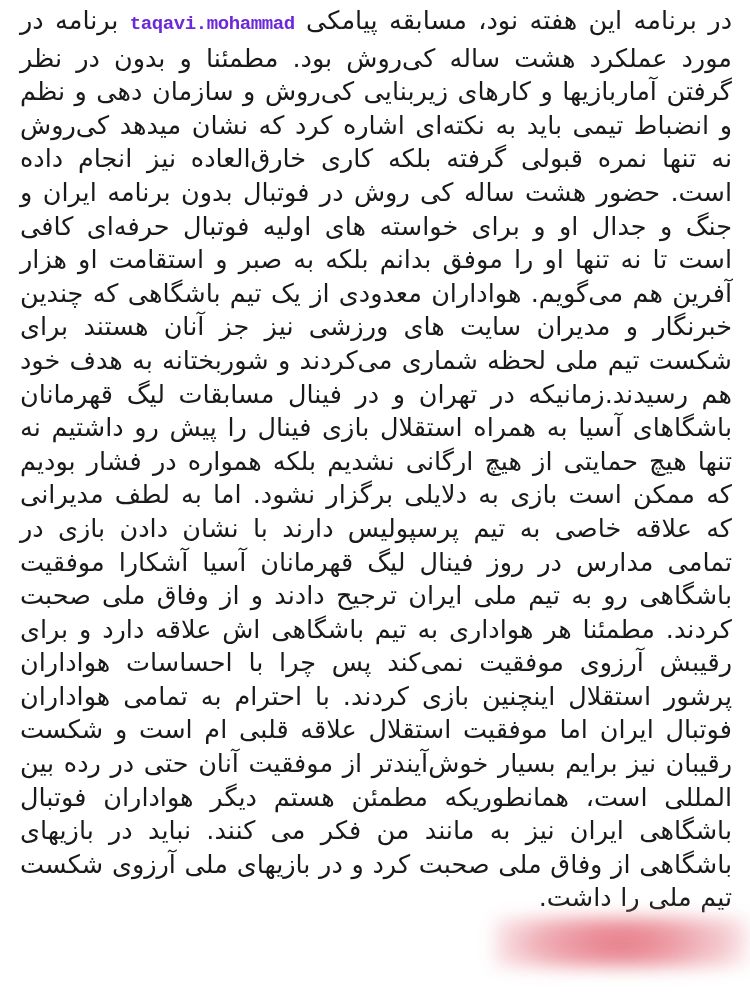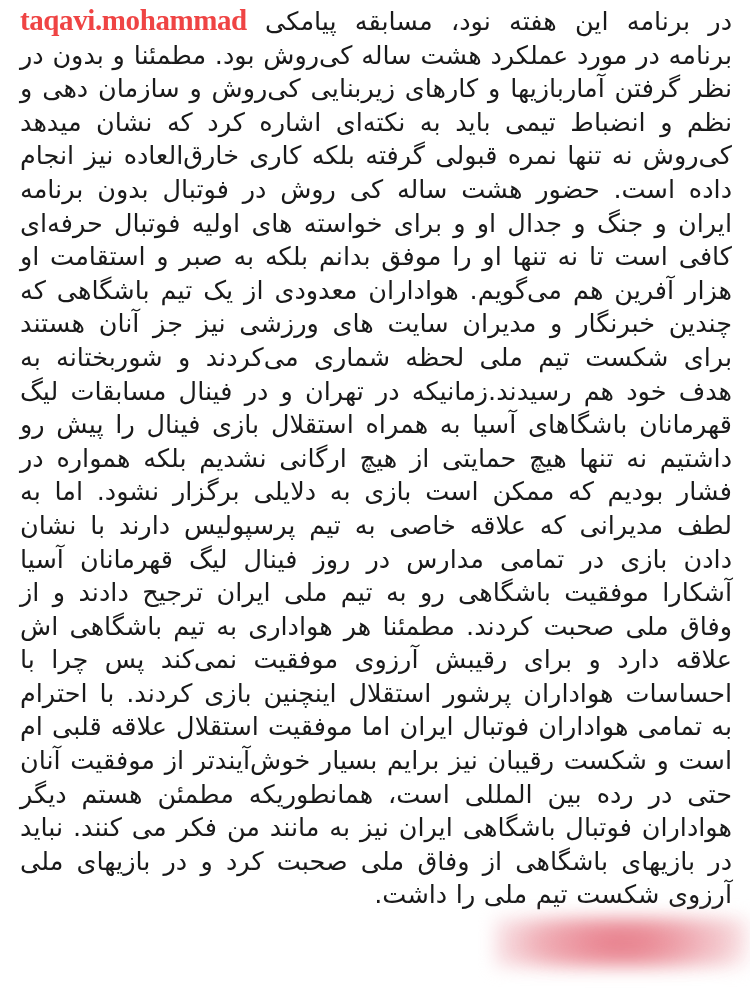--- a/index.html
+++ b/index.html
@@ -38,25 +38,25 @@
     letter-spacing: -0.1px;
     word-spacing: 0.5px;
     margin: 0;
     padding: 0;
     -webkit-font-smoothing: antialiased;
   }
 
   .username-mention {
     direction: ltr;
     unicode-bidi: isolate;
-    font-family: Liberation Serif, serif;
+    font-family: Liberation Mono, monospace;
     font-weight: 700;
-    font-size: 29px;
+    font-size: 19px;
     letter-spacing: -0.4px;
-    color: #ef4444;
+    color: #6d28d9;
   }
 
   
   .redaction-blob {
     position: absolute;
     left: 495px;
     top: 919px;
     width: 255px;
     height: 47px;
     background:

